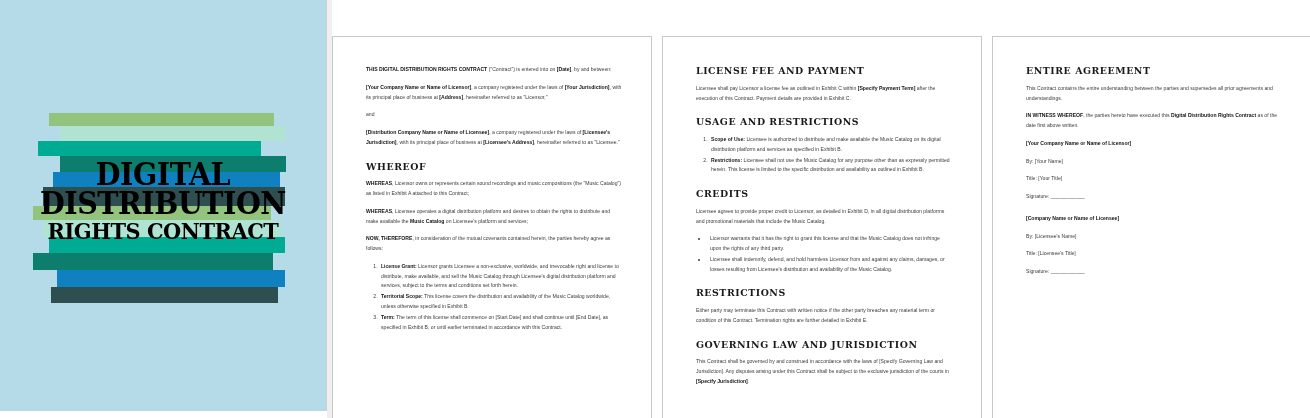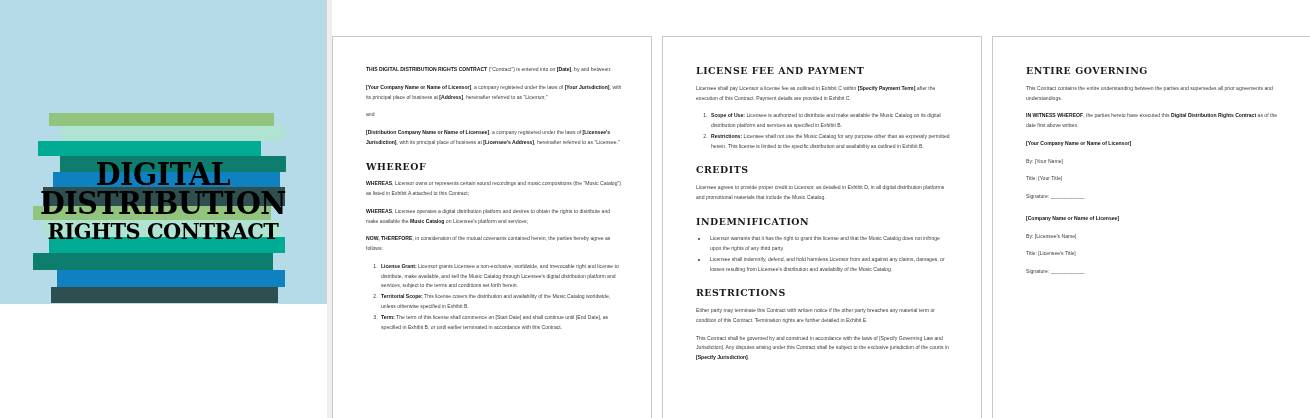--- a/index.html
+++ b/index.html
@@ -14,21 +14,21 @@
     width: 1310px; height: 418px;
     display: flex;
     align-items: flex-start;
     background: #ffffff;
     position: relative;
   }
 
   
   .cover-page {
     width: 327px;
-    height: 304px;
+    height: 411px;
     background: #b5dae8;
     position: relative;
     overflow: hidden;
     flex: 0 0 auto;
     border-right: 1px solid #cfcfcf;
   }
   .bars { position: absolute; left: 0; top: 0; width: 100%; height: 100%; }
   .bar { position: absolute; }
 
   .cover-title {
@@ -167,47 +167,48 @@
 
   <div class="page-sep"></div>
 
   <div class="doc-page">
 
     <h2 class="sec">LICENSE FEE AND PAYMENT</h2>
     <p class="body">
       <span>Licensee shall pay Licensor a license fee as outlined in Exhibit C within </span><b>[Specify Payment Term]</b><span> after the execution of this Contract. Payment details are provided in Exhibit C.</span>
     </p>
 
+    <h2 class="sec spaced">USAGE AND RESTRICTIONS</h2>
     <ol class="numlist" id="p3-usage">
         <li><b>Scope of Use:</b><span> Licensee is authorized to distribute and make available the Music Catalog on its digital distribution platform and services as specified in Exhibit B.</span></li>
         <li><b>Restrictions:</b><span> Licensee shall not use the Music Catalog for any purpose other than as expressly permitted herein. This license is limited to the specific distribution and availability as outlined in Exhibit B.</span></li>
       </ol>
 
     <h2 class="sec spaced">CREDITS</h2>
     <p class="body">Licensee agrees to provide proper credit to Licensor, as detailed in Exhibit D, in all digital distribution platforms and promotional materials that include the Music Catalog.</p>
 
-    <h2 class="sec spaced">INDEMNIFICATION</h2>
     <ul class="bullist" id="p3-indemn">
         <li>Licensor warrants that it has the right to grant this license and that the Music Catalog does not infringe upon the rights of any third party.</li>
         <li>Licensee shall indemnify, defend, and hold harmless Licensor from and against any claims, damages, or losses resulting from Licensee's distribution and availability of the Music Catalog.</li>
       </ul>
 
     <h2 class="sec spaced">RESTRICTIONS</h2>
     <p class="body">Either party may terminate this Contract with written notice if the other party breaches any material term or condition of this Contract. Termination rights are further detailed in Exhibit E.</p>
 
+    <h2 class="sec spaced">GOVERNING LAW AND JURISDICTION</h2>
     <p class="body">
       <span>This Contract shall be governed by and construed in accordance with the laws of [Specify Governing Law and Jurisdiction]. Any disputes arising under this Contract shall be subject to the exclusive jurisdiction of the courts in </span><b>[Specify Jurisdiction]</b><span>.</span>
     </p>
   </div>
 
   <div class="page-sep"></div>
 
   <div class="doc-page">
 
-    <h2 class="sec">ENTIRE GOVERNING</h2>
+    <h2 class="sec">ENTIRE AGREEMENT</h2>
     <p class="body">This Contract contains the entire understanding between the parties and supersedes all prior agreements and understandings.</p>
 
     <p class="body">
       <b>IN WITNESS WHEREOF</b><span>, the parties hereto have executed this </span><b>Digital Distribution Rights Contract</b><span> as of the date first above written.</span>
     </p>
 
     <p class="body">
       <b>[Your Company Name or Name of Licensor]</b>
     </p>
     <p class="body">By: [Your Name]</p>

